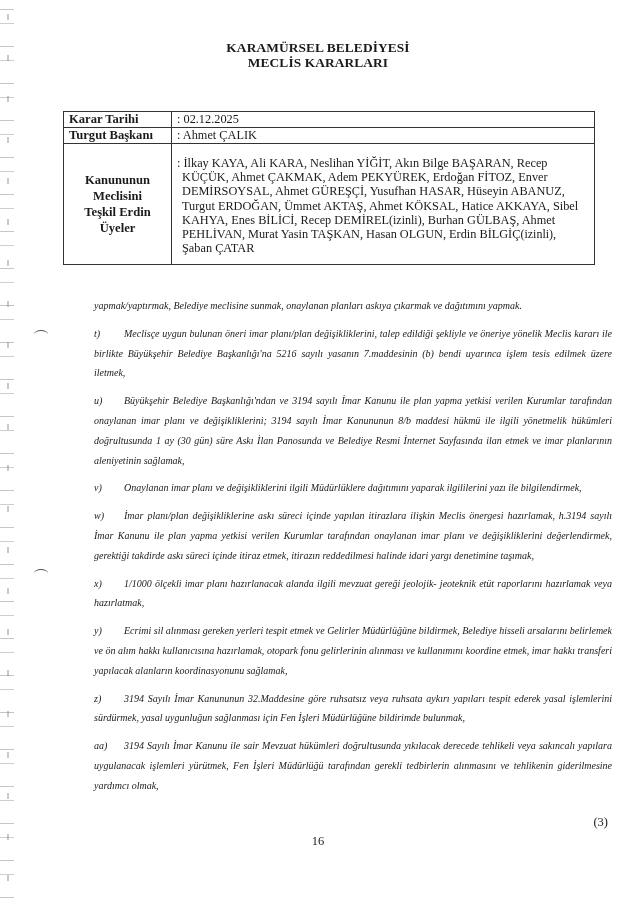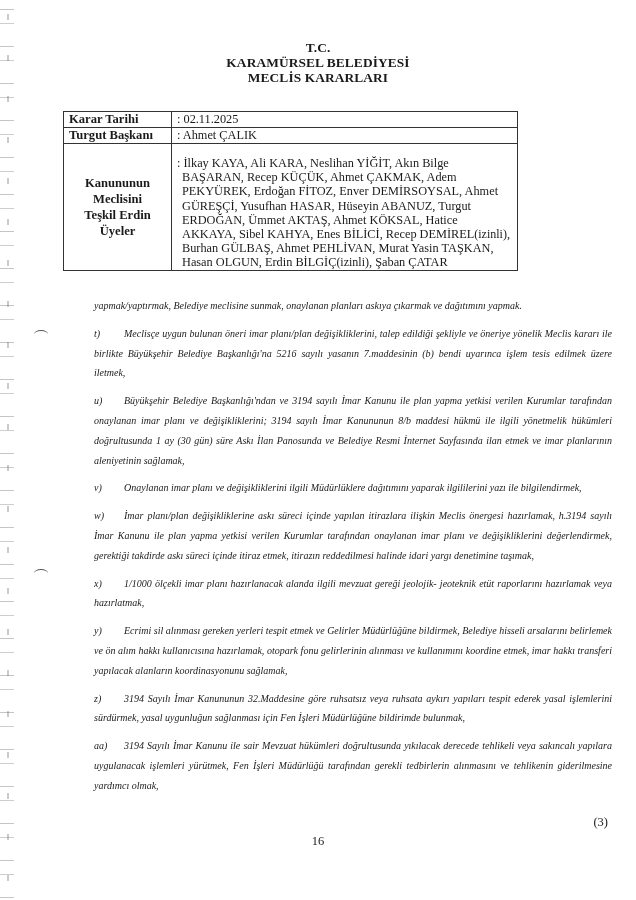--- a/index.html
+++ b/index.html
@@ -18,21 +18,21 @@
   .margin-arc {
     position: absolute; width: 14px; height: 7px;
     border-top: 1px solid #555; border-radius: 50% 50% 0 0;
   }
   .header {
     position: absolute; top: 40px; left: 0; width: 636px; text-align: center;
     font-weight: bold; font-size: 13.4px; line-height: 15px; letter-spacing: 0.1px;
   }
   .header div { margin: 0; }
   table.meta {
-    position: absolute; left: 63px; top: 111px; width: 455px;
+    position: absolute; left: 63px; top: 111px; width: 532px;
     border-collapse: collapse; font-size: 12.3px;
   }
   table.meta td {
     border: 1px solid #333; padding: 0 5px; vertical-align: middle;
   }
   table.meta td.lbl { width: 97px; font-weight: bold; font-size: 12.6px; }
   table.meta tr.r1 td, table.meta tr.r2 td { height: 15px; line-height: 15px; }
   table.meta tr.r3 td { height: 108px; }
   table.meta tr.r3 td.lbl { text-align: center; line-height: 16px; }
   table.meta tr.r3 td.val { vertical-align: top; padding-top: 12px; line-height: 14.2px; }
@@ -53,30 +53,29 @@
 </style>
 </head>
 <body>
 
 <div class="scan-edge"></div>
 <div class="scan-edge2"></div>
 <div class="margin-arc" style="left:34px; top:330px;"></div>
 <div class="margin-arc" style="left:34px; top:569px;"></div>
 
 <div class="header">
-  <div>T.C.</div>
   <div>KARAMÜRSEL BELEDİYESİ</div>
   <div>MECLİS KARARLARI</div>
 </div>
 
 <table class="meta">
   <tbody>
       <tr class="r1">
     <td class="lbl">Karar Tarihi</td>
-    <td class="val">: 02.11.2025</td>
+    <td class="val">: 02.12.2025</td>
   </tr>
   <tr class="r2">
     <td class="lbl">Turgut Başkanı</td>
     <td class="val">: Ahmet ÇALIK</td>
   </tr>
   <tr class="r3">
     <td class="lbl">
       <div>Kanununun</div>
       <div>Meclisini</div>
       <div>Teşkil Erdin</div>

